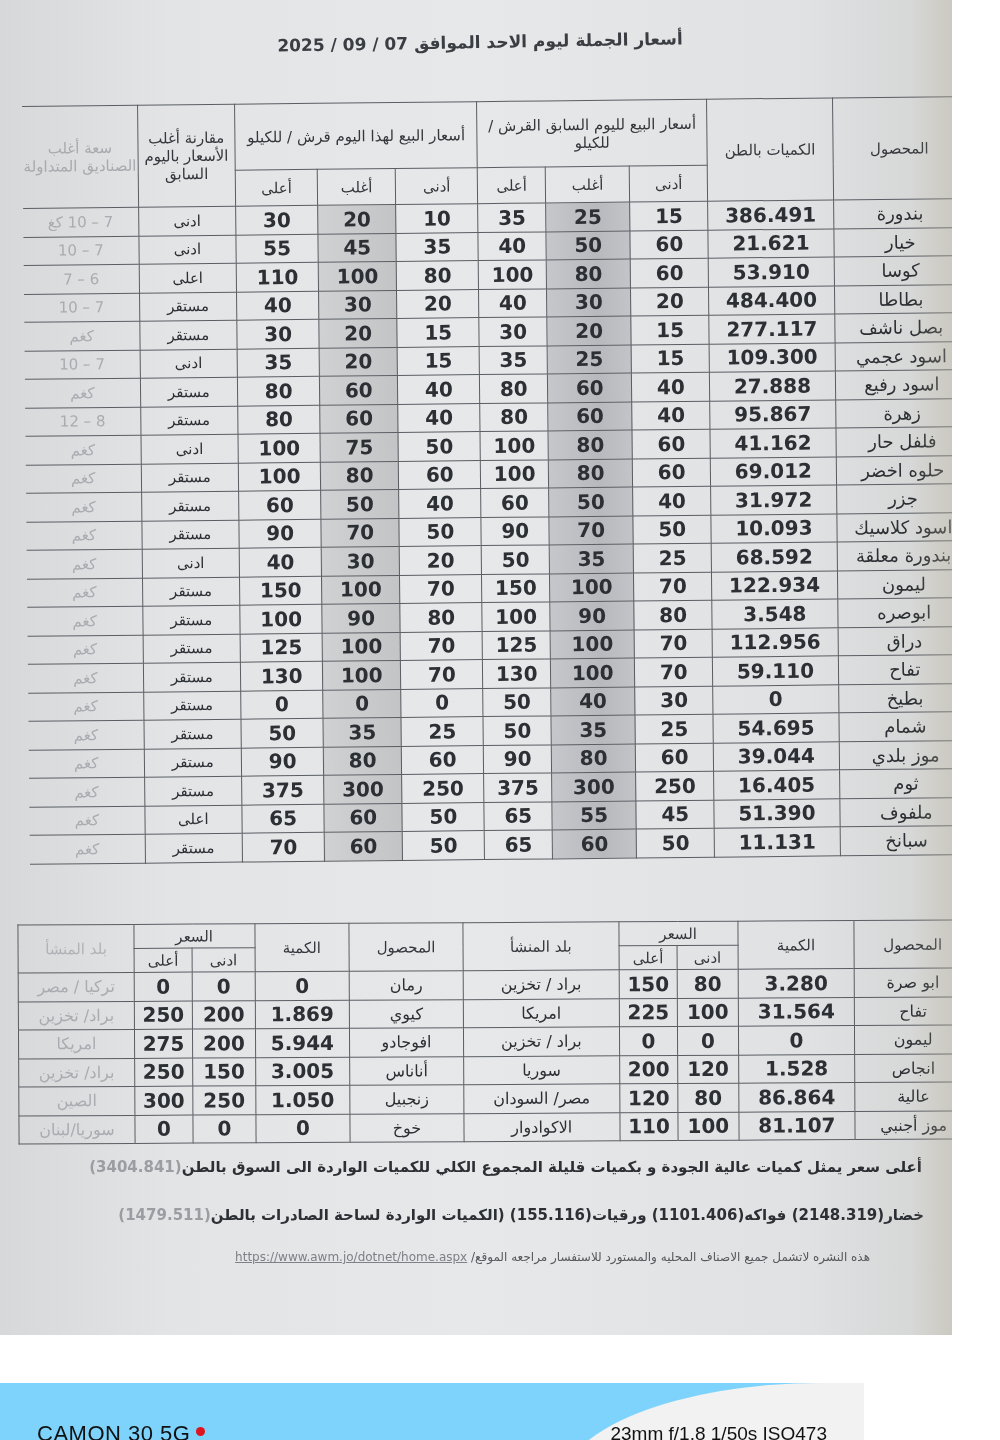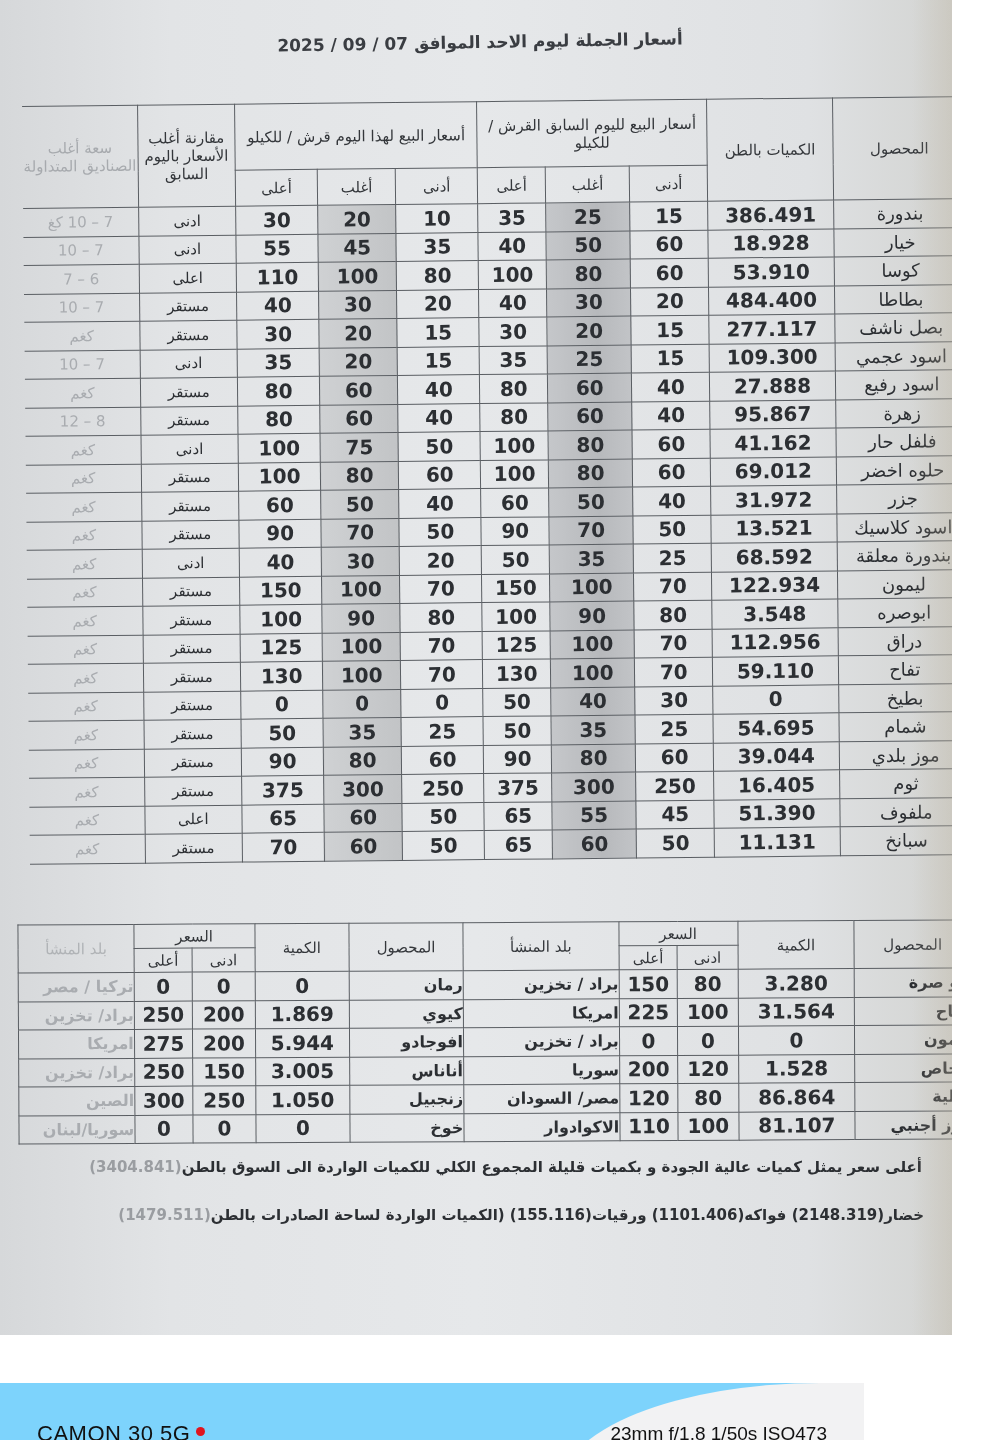--- a/index.html
+++ b/index.html
@@ -38,21 +38,21 @@
   .main th.box { color: #a7aaae; border-left: none; }
   .main td.shade-a { background: linear-gradient(90deg, #c5c7ca, #b7b9bc 60%, #c2c4c7); }
   .main td.shade-b { background: linear-gradient(90deg, #cfd1d3, #c2c4c6); }
   .note1 {
     position: absolute; top: 878px; left: 340px; width: 320px;
     direction: rtl; text-align: center; font-size: 15px; font-weight: bold; color: #2c2f33;
   }
   .imp { top: 922px; left: 18px; width: 954px; transform: rotate(-0.3deg); }
   .imp th { font-weight: normal; font-size: 15px; color: #34373b; height: 24px; }
   .imp td { height: 28.5px; font-size: 20px; }
-  .imp td.prod, .imp td.orig { font-weight: bold; font-size: 16px; text-align: right; }
+  .imp td.prod, .imp td.orig { font-weight: normal; font-size: 16px; }
   .imp .faded { color: #a9acb0; }
   .imp th.faded { color: #b0b3b6; }
   .footer-line {
     position: absolute; direction: rtl; font-size: 15px; font-weight: bold; color: #2c2f33;
     white-space: nowrap;
   }
   .fl1 { top: 1158px; right: 30px; }
   .fl2 { top: 1206px; right: 28px; }
   .fl3 { top: 1250px; right: 82px; font-size: 12px; font-weight: normal; color: #55585c; }
   .fl3 .url { color: #7d8085; text-decoration: underline; direction: ltr; unicode-bidi: embed; }
@@ -112,21 +112,21 @@
           <td class="shade-a">25</td>
           <td>35</td>
           <td>10</td>
           <td class="shade-b">20</td>
           <td>30</td>
           <td class="cmp">ادنى</td>
           <td class="box">7 – 10 كغ</td>
         </tr>
         <tr>
           <td class="prod">خيار</td>
-          <td>18.928</td>
+          <td>21.621</td>
           <td>60</td>
           <td class="shade-a">50</td>
           <td>40</td>
           <td>35</td>
           <td class="shade-b">45</td>
           <td>55</td>
           <td class="cmp">ادنى</td>
           <td class="box">7 – 10</td>
         </tr>
         <tr>
@@ -232,21 +232,21 @@
           <td class="shade-a">50</td>
           <td>60</td>
           <td>40</td>
           <td class="shade-b">50</td>
           <td>60</td>
           <td class="cmp">مستقر</td>
           <td class="box">كغم</td>
         </tr>
         <tr>
           <td class="prod">اسود كلاسيك</td>
-          <td>13.521</td>
+          <td>10.093</td>
           <td>50</td>
           <td class="shade-a">70</td>
           <td>90</td>
           <td>50</td>
           <td class="shade-b">70</td>
           <td>90</td>
           <td class="cmp">مستقر</td>
           <td class="box">كغم</td>
         </tr>
         <tr>
@@ -482,20 +482,24 @@
 
   <div class="footer-line fl1">
     <span>أعلى سعر يمثل كميات عالية الجودة و بكميات قليلة المجموع الكلي للكميات الواردة الى السوق بالطن</span><span class="paren">(3404.841)</span>
   </div>
   <div class="footer-line fl2">
     <span>خضار</span><span>(2148.319)</span>
     <span>فواكه</span><span>(1101.406)</span>
     <span>ورقيات</span><span>(155.116)</span>
     <span>(الكميات الواردة لساحة الصادرات بالطن</span><span class="paren">(1479.511)</span>
   </div>
+  <div class="footer-line fl3">
+    <span>هذه النشره لاتشمل جميع الاصناف المحليه والمستورد للاستفسار مراجعه الموقع/</span>
+    <span class="url">https://www.awm.jo/dotnet/home.aspx</span>
+  </div>
 </div>
 
 <div class="camera-bar">
   <div class="swoosh"></div>
   <div class="brand">
     <span>CAMON 30 5G</span><span class="dot"></span>
   </div>
   <div class="exif">23mm f/1.8 1/50s ISO473</div>
 </div>
 

